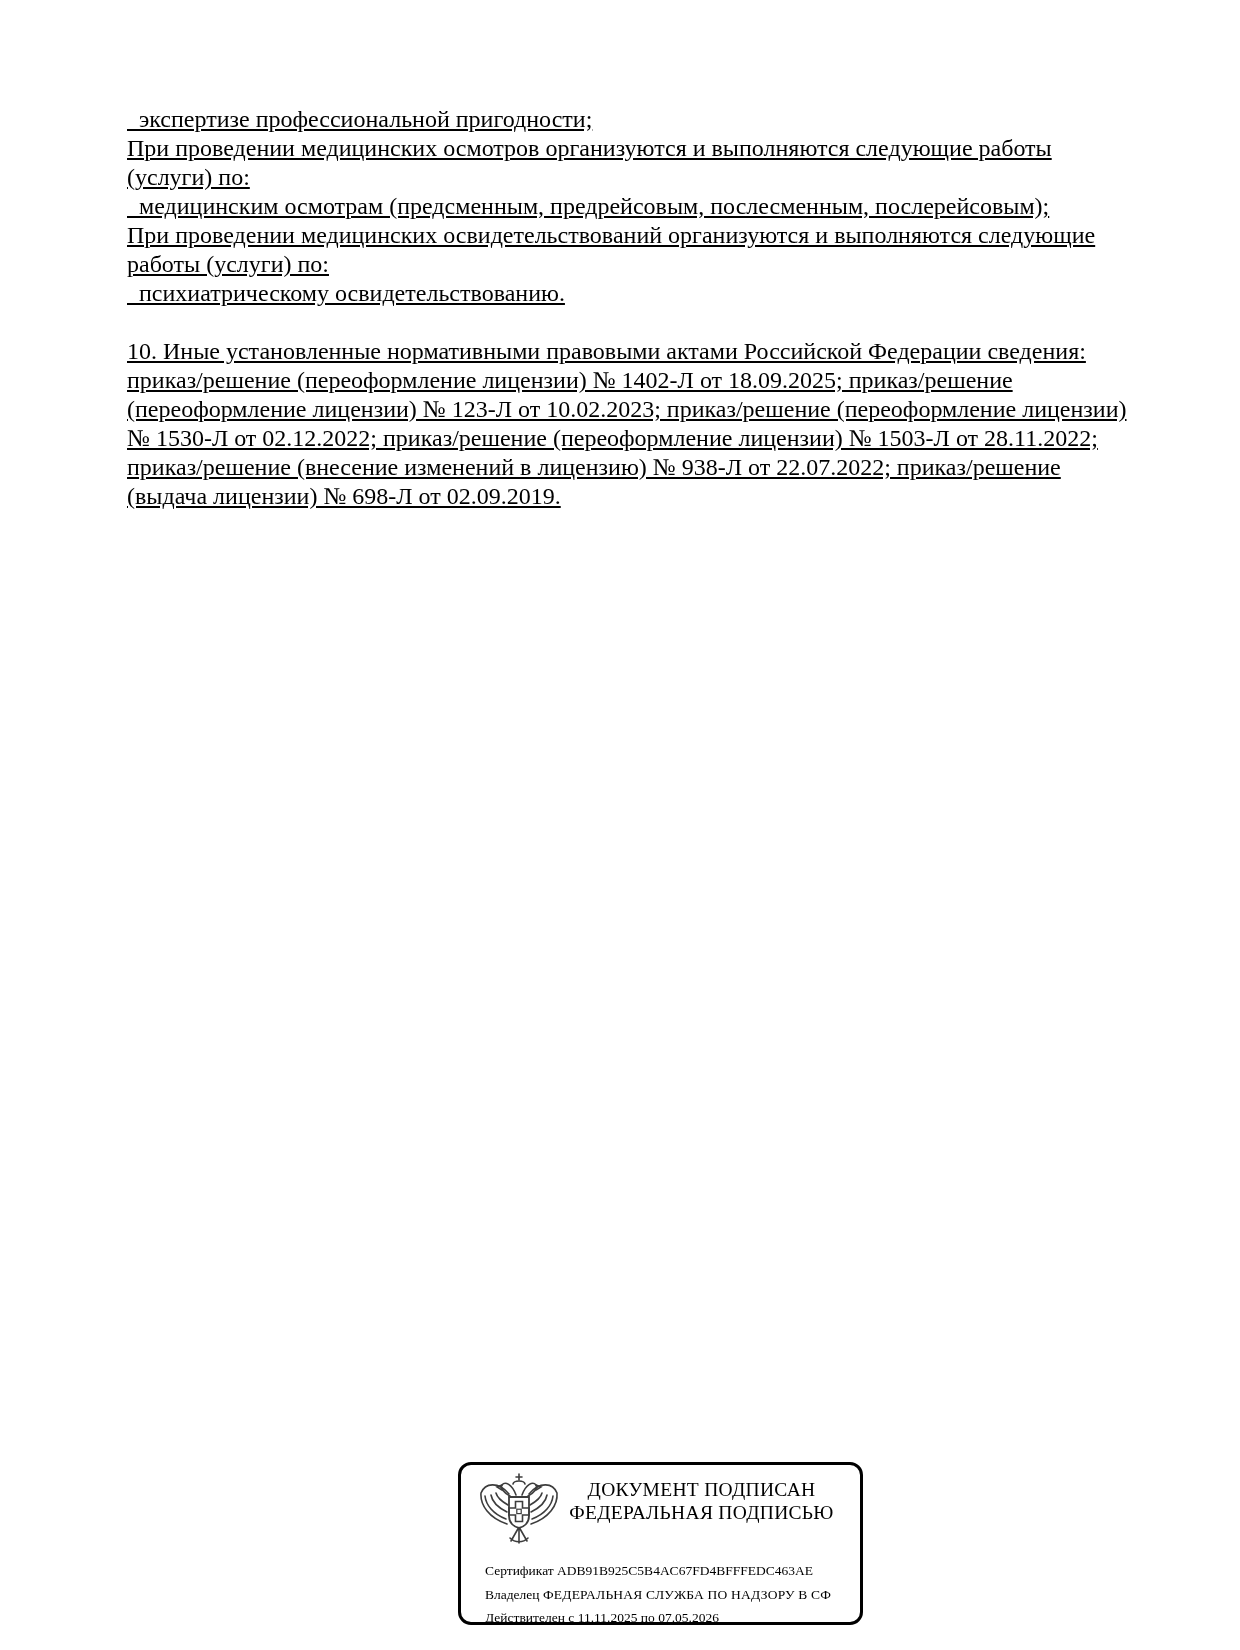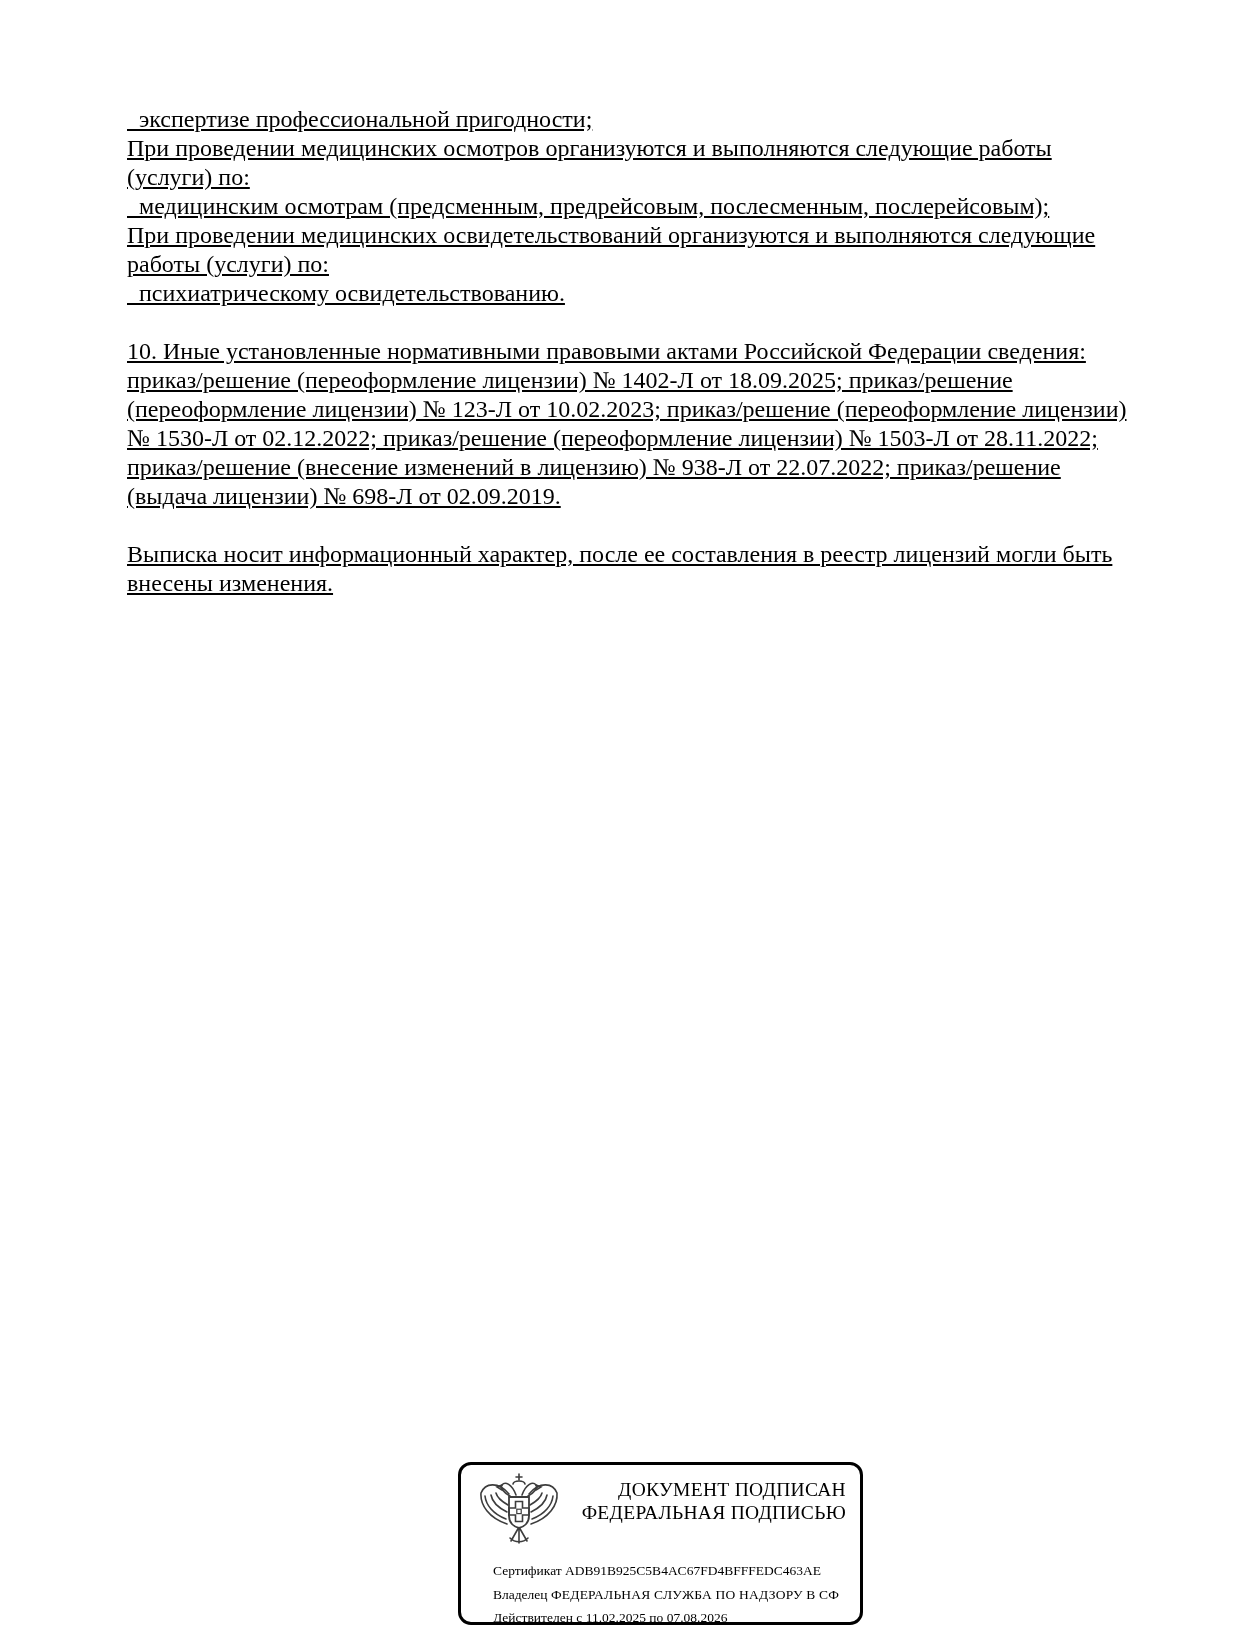--- a/index.html
+++ b/index.html
@@ -43,29 +43,29 @@
   }
   .emblem {
     position: absolute;
     left: 17px; top: 6px;
     width: 82px; height: 80px;
   }
   .emblem svg { width: 100%; height: 100%; display: block; }
   .stamp-title {
     position: absolute;
     left: 96px; right: 14px; top: 13px;
-    text-align: right;
+    text-align: center;
     font-size: 19.5px;
     line-height: 23px;
     letter-spacing: 0.3px;
     white-space: nowrap;
   }
   .stamp-details {
     position: absolute;
-    left: 32px; right: 0; top: 94px;
+    left: 24px; right: 0; top: 94px;
     font-size: 13.5px;
     line-height: 23.5px;
   }
   .detail-line { white-space: nowrap; overflow: hidden; }
   .owner-name { font-weight: normal; letter-spacing: 0.2px; }
 </style>
 </head>
 <body>
 
 <div class="page">
@@ -77,22 +77,20 @@
   медицинским осмотрам (предсменным, предрейсовым, послесменным, послерейсовым);
 При проведении медицинских освидетельствований организуются и выполняются следующие
 работы (услуги) по:
   психиатрическому освидетельствованию.</p>
     <p>10. Иные установленные нормативными правовыми актами Российской Федерации сведения:
 приказ/решение (переоформление лицензии) № 1402-Л от 18.09.2025; приказ/решение
 (переоформление лицензии) № 123-Л от 10.02.2023; приказ/решение (переоформление лицензии)
 № 1530-Л от 02.12.2022; приказ/решение (переоформление лицензии) № 1503-Л от 28.11.2022;
 приказ/решение (внесение изменений в лицензию) № 938-Л от 22.07.2022; приказ/решение
 (выдача лицензии) № 698-Л от 02.09.2019.</p>
-    <p>Выписка носит информационный характер, после ее составления в реестр лицензий могли быть
-внесены изменения.</p>
   </div>
 
   <div class="stamp">
 
     <div class="emblem">
       <svg viewBox="0 0 82 80" xmlns="http://www.w3.org/2000/svg">
         <g fill="none" stroke="#3d3d3d" stroke-width="1.6" stroke-linecap="round">
 
           <path d="M31,23 C20,10 7,12 3,22 C2,34 11,47 29,53"></path>
           <path d="M28,48 C15,43 8,34 7,25"></path>
@@ -130,18 +128,18 @@
 
     <div class="stamp-details">
       <div class="detail-line">
         <span>Сертификат</span>
         <span>ADB91B925C5B4AC67FD4BFFFEDC463AE</span>
       </div>
       <div class="detail-line">
         <span>Владелец</span>
         <span class="owner-name">ФЕДЕРАЛЬНАЯ СЛУЖБА ПО НАДЗОРУ В СФ</span>
       </div>
-      <div class="detail-line">Действителен с 11.02.2025 по 07.08.2026</div>
+      <div class="detail-line">Действителен с 11.11.2025 по 07.05.2026</div>
     </div>
 
   </div>
 
 </div>
 
 </body></html>

